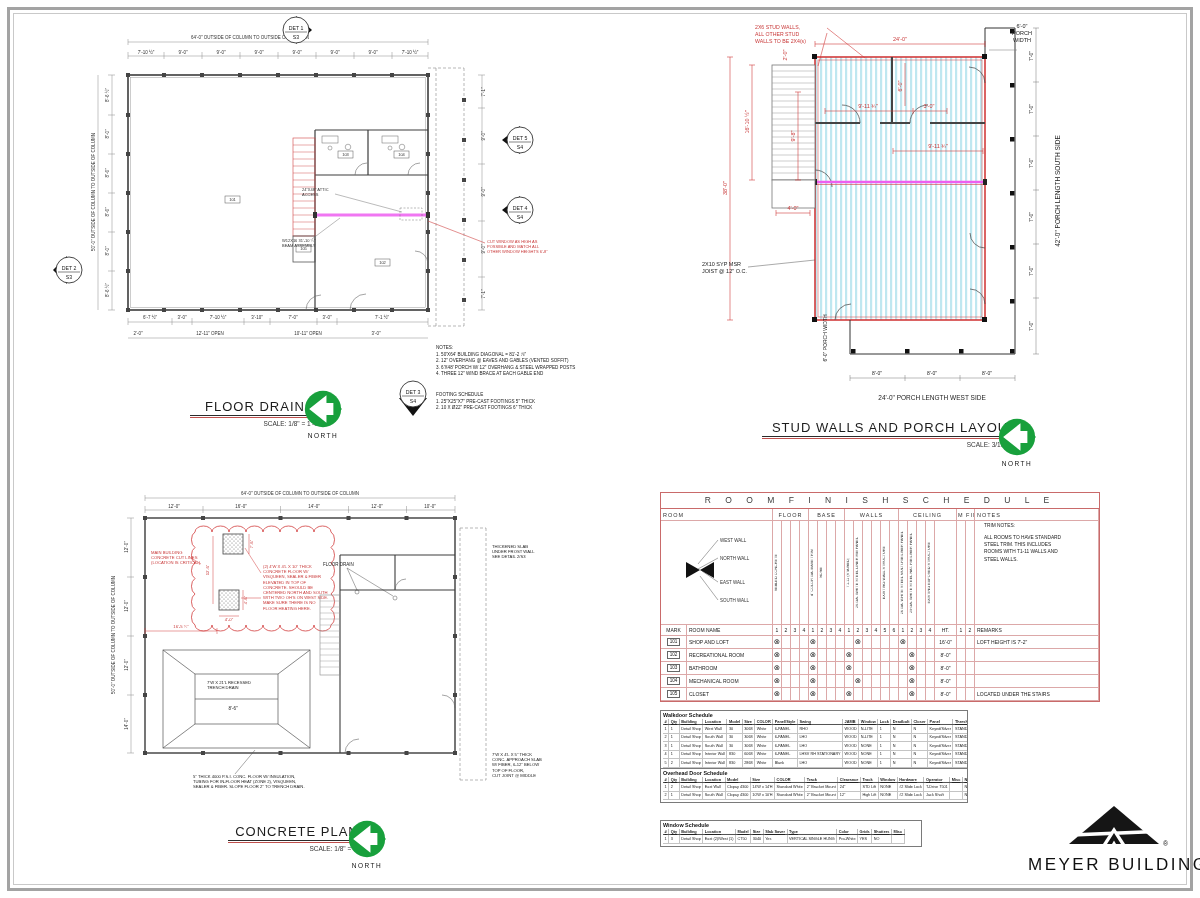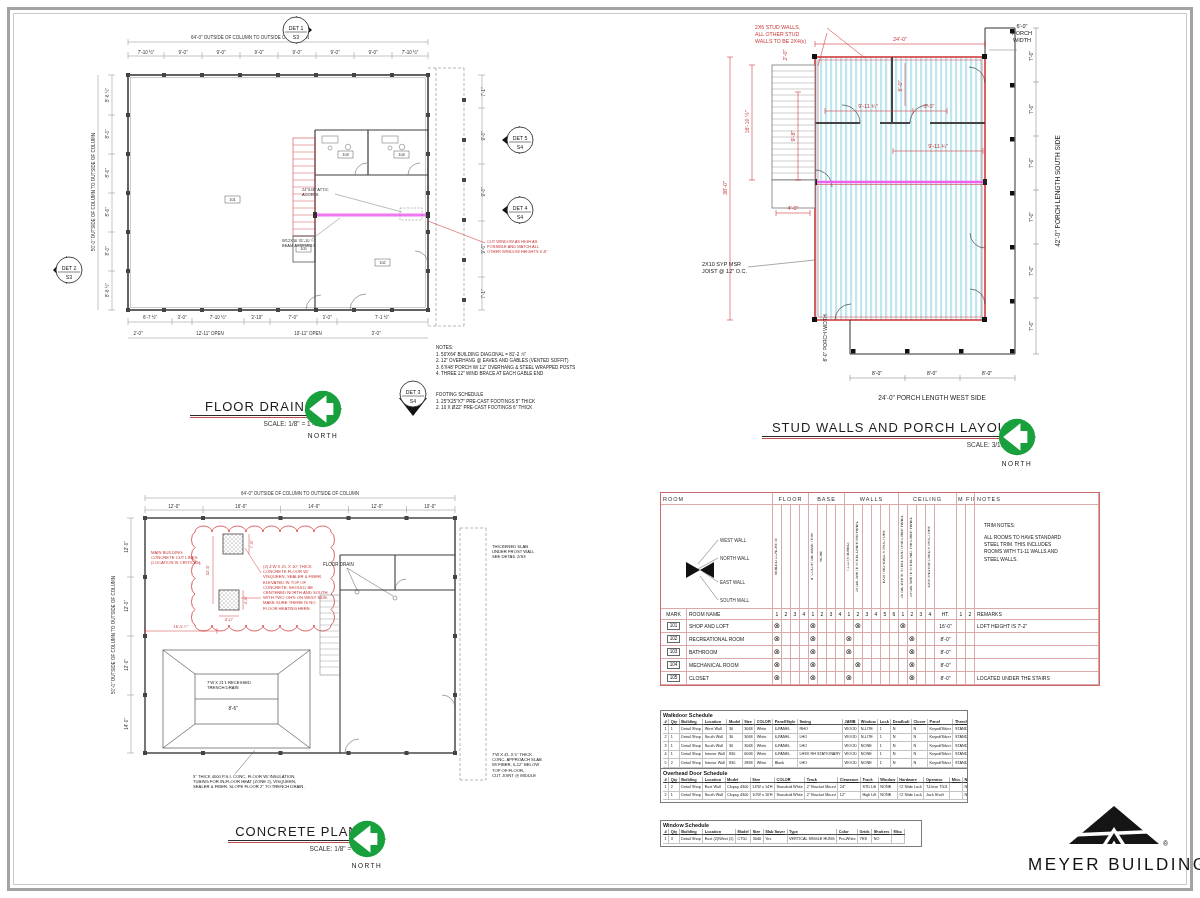--- a/index.html
+++ b/index.html
@@ -459,20 +459,21 @@
   <div class="plan-scale">SCALE:  1/8" = 1'-0"</div>
 </div>
 <div class="abs north-wrap" style="left:345px;top:820px">
   <svg width="38" height="38" viewBox="0 0 44 44">
       <use href="#north-icon-def"></use>
     </svg>
   <div class="north-label">NORTH</div>
 </div>
 
 <div id="room-finish">
+    <div class="rs-title">R O O M   F I N I S H   S C H E D U L E</div>
     <div class="rsr grp" style="height: 12px;">
       <div class="rsc left" style="width: 112px;">ROOM</div>
       <div class="rsc" style="width: 36px;">FLOOR</div>
       <div class="rsc" style="width: 36px;">BASE</div>
       <div class="rsc" style="width: 54px;">WALLS</div>
       <div class="rsc" style="width: 58px;">CEILING</div>
       <div class="rsc" style="width: 18px;">RM FIN</div>
       <div class="rsc left flex">NOTES</div>
     </div>
     <div class="rsr" style="height: 104px;">

